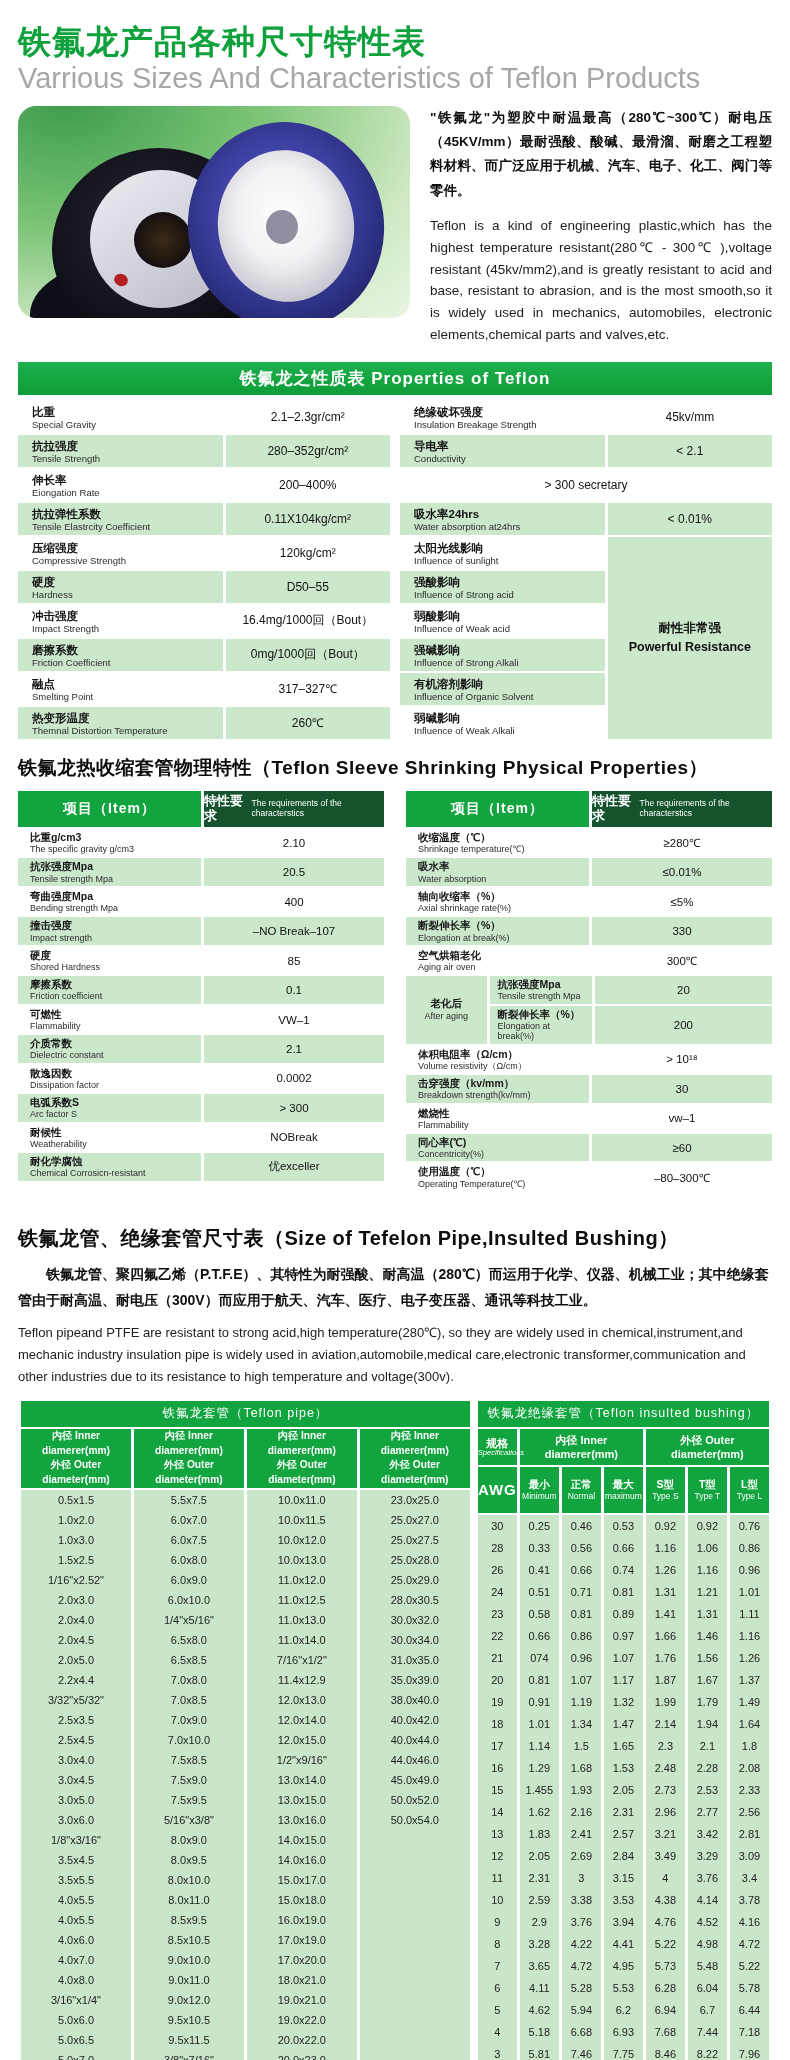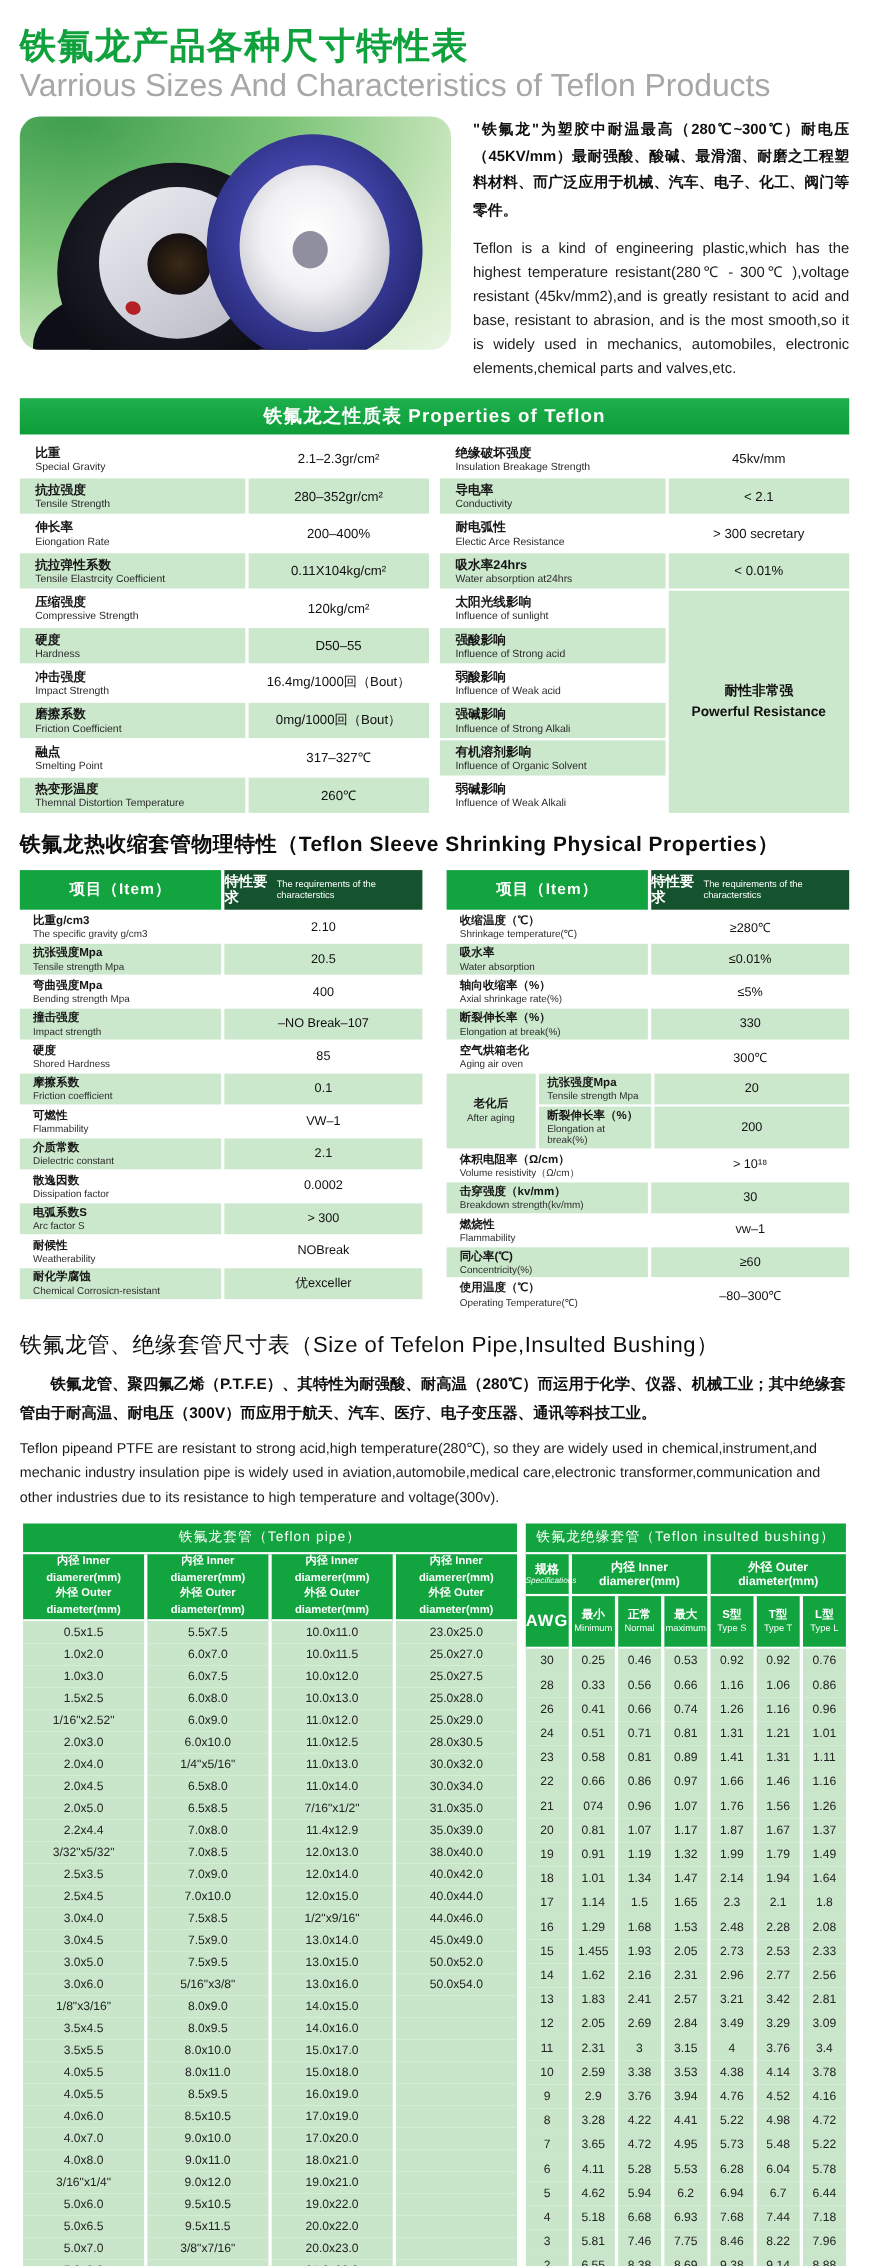--- a/index.html
+++ b/index.html
@@ -65,21 +65,21 @@
   .aging{display:flex;gap:3px;margin-bottom:2px;}
   .aging-left{width:22%;background:#cbe7cc;display:flex;flex-direction:column;align-items:center;justify-content:center;line-height:1.3;}
   .aging-left .cn{font-size:10.5px;font-weight:700;color:#161616;}
   .aging-left .en{font-size:9px;color:#2d2d2d;}
   .aging-rows{flex:1;display:flex;flex-direction:column;gap:2px;}
   .aging-sub{display:flex;gap:3px;min-height:26px;}
   .aging-sub .slabel{width:36.2%;padding-left:8px;background:#cbe7cc;}
   .aging-sub .svalue{background:#cbe7cc;}
 
   
-  .h3{margin:16px 0 0 0;font-size:20px;font-weight:400;color:#0d0d0d;letter-spacing:0.5px;}
+  .h3{margin:32px 0 0 0;font-size:20px;font-weight:700;color:#0d0d0d;letter-spacing:0.5px;}
   .pcn{margin:10px 0 0 0;font-size:14px;font-weight:700;color:#0f0f0f;line-height:1.85;text-indent:2em;}
   .pen{margin:8px 0 0 0;font-size:13px;color:#1d1d1d;line-height:1.72;}
 
   
   .big{display:flex;gap:2px;margin-top:12px;align-items:flex-start;}
   table{border-collapse:separate;border-spacing:3px 0;table-layout:fixed;}
   th,td{padding:0;}
   .pipe-table{width:456px;}
   .bush-table{width:298px;}
   .group-th{background:#12a43e;color:#fff;font-weight:400;font-size:12.5px;height:26px;border-bottom:2px solid #fff;letter-spacing:1px;}
@@ -205,24 +205,20 @@
             <div class="pvalue">45kv/mm</div>
           </div>
           <div class="prow">
             <div class="plabel g-bg">
               <div class="cn">导电率</div>
               <div class="en">Conductivity</div>
             </div>
             <div class="pvalue g-bg">&lt; 2.1</div>
           </div>
           <div class="prow">
-            <div class="plabel">
-              <div class="cn">耐电弧性</div>
-              <div class="en">Electic Arce Resistance</div>
-            </div>
             <div class="pvalue">&gt; 300 secretary</div>
           </div>
           <div class="prow">
             <div class="plabel g-bg">
               <div class="cn">吸水率24hrs</div>
               <div class="en">Water absorption at24hrs</div>
             </div>
             <div class="pvalue g-bg">&lt; 0.01%</div>
           </div>
         </div>

